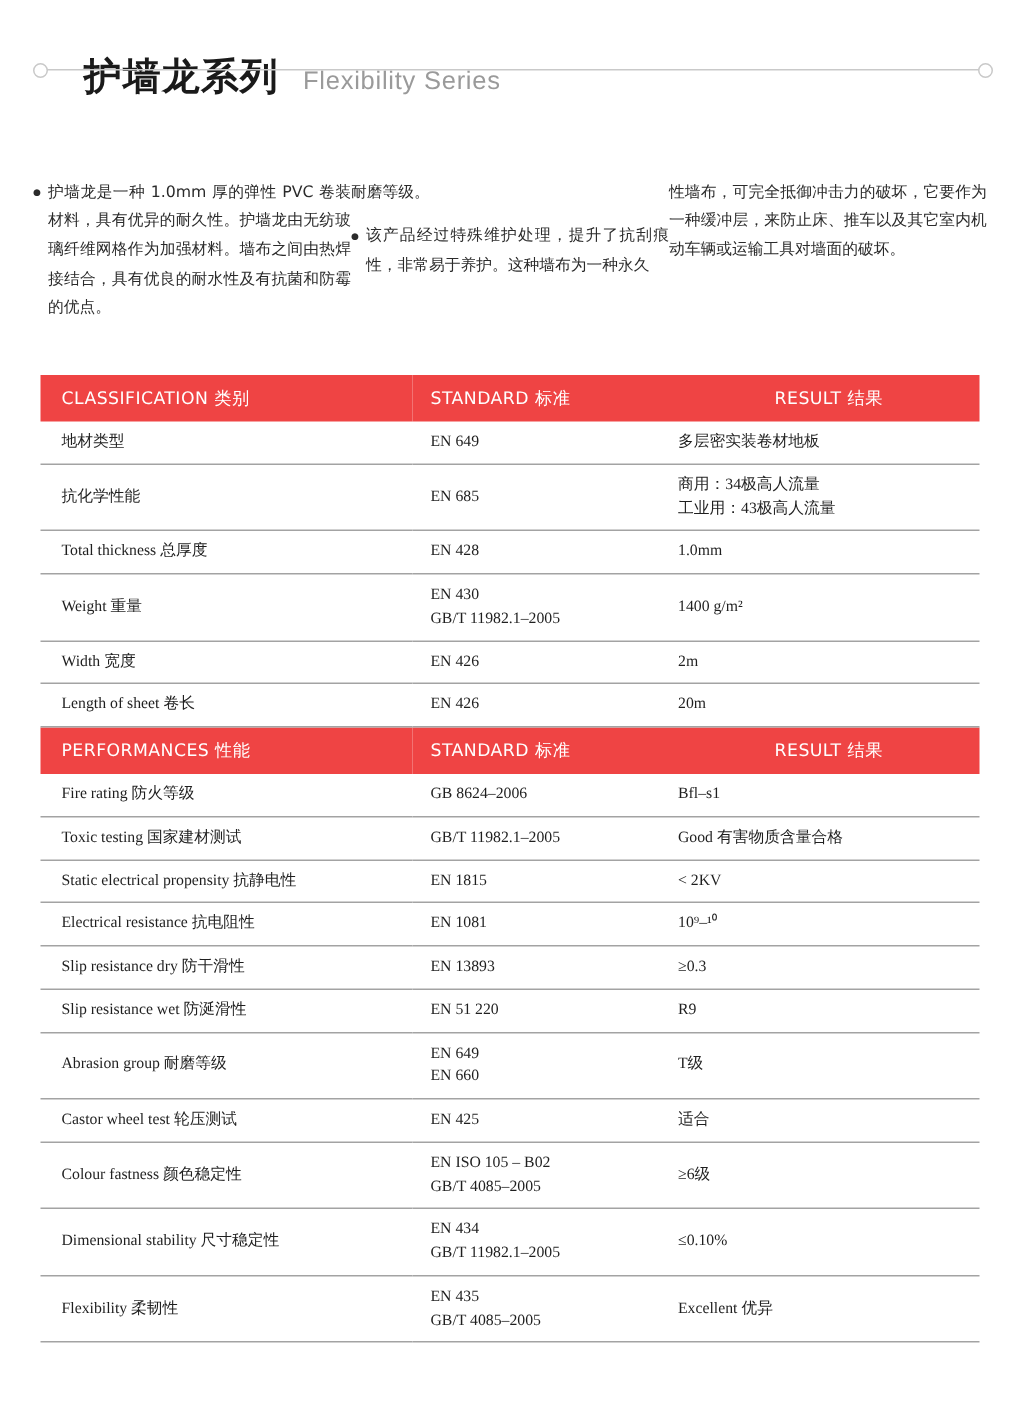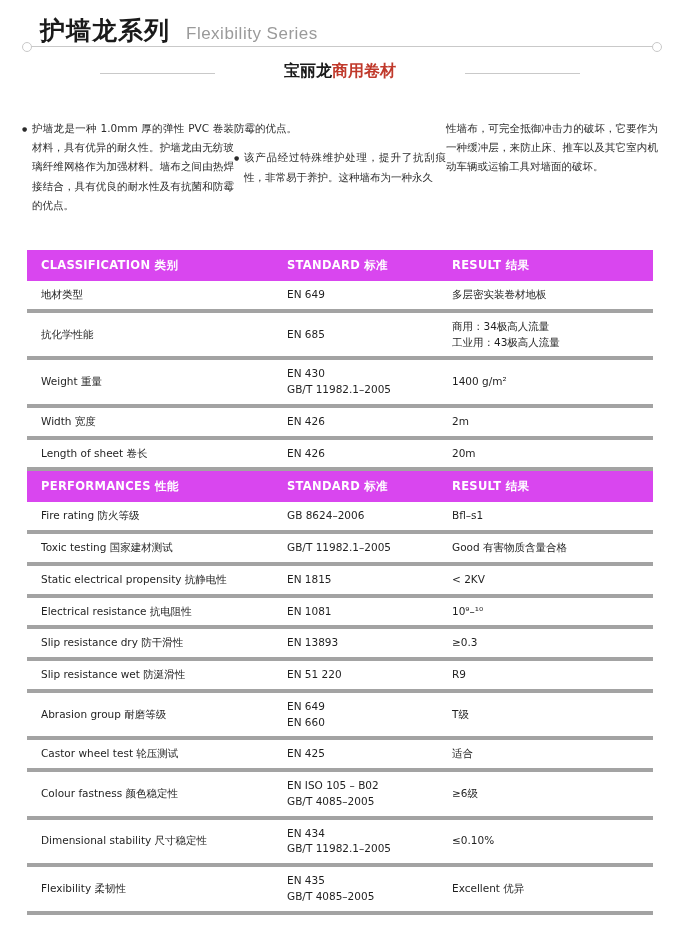--- a/index.html
+++ b/index.html
@@ -18,22 +18,23 @@
 
   
   .header {
     position: relative;
     padding: 14px 0 0 0;
     height: 88px;
   }
   .title-row {
     display: flex;
     align-items: baseline;
-    padding-left: 40px;
-    position: relative;
+    padding-left: 56px;
+    position: relative;
+    margin-top: 20px;
   }
   .title-cn {
     font-family: "DejaVu Sans", sans-serif;
     font-size: 25px;
     font-weight: bold;
     letter-spacing: 1px;
     color: #1a1a1a;
   }
   .title-en {
     margin-left: 16px;
@@ -138,68 +139,62 @@
     left: 27px;
     width: 626px;
   }
   table.spec {
     width: 100%;
     border-collapse: collapse;
     font-size: 10.5px;
     font-family: "DejaVu Sans", sans-serif;
   }
   table.spec tr.section th {
-    background: #d946ef;
+    background: #ef4444;
     color: #ffffff;
-    font-weight: bold;
+    font-weight: normal;
     text-align: left;
     padding: 8px 0 8px 14px;
     font-size: 11.5px;
     letter-spacing: 0.3px;
     border: none;
   }
   table.spec tr.section th.c2 { padding-left: 12px; }
-  table.spec tr.section th.c3 { padding-left: 12px; }
+  table.spec tr.section th.c3 { padding-left: 12px; text-align: center; }
   table.spec td {
-    border-bottom: 4px solid #a3a3a3;
+    border-bottom: 1px solid #a3a3a3;
     padding: 6px 0 6px 14px;
     vertical-align: middle;
     color: #1f1f1f;
     line-height: 1.5;
+    font-family: Liberation Serif, serif;
   }
   table.spec td.c2, table.spec td.c3 { padding-left: 12px; }
   table.spec col.col1 { width: 248px; }
   table.spec col.col2 { width: 165px; }
   table.spec col.col3 { width: 213px; }
 </style>
 </head>
 <body>
 
 <div class="header">
   <div class="title-row">
     <span class="title-cn">护墙龙系列</span>
     <span class="title-en">Flexibility Series</span>
   </div>
   <div class="header-rule"></div>
 
-  <div class="subtitle-wrap">
-    <span class="subtitle-line left"></span>
-    <span class="subtitle-line right"></span>
-    <span class="subtitle">
-      <span class="blk">宝丽龙</span><span class="red">商用卷材</span>
-    </span>
-  </div>
 </div>
 
 <div class="intro">
   <div class="intro-col">
     <p class="bullet-para">护墙龙是一种 1.0mm 厚的弹性 PVC 卷装材料，具有优异的耐久性。护墙龙由无纺玻璃纤维网格作为加强材料。墙布之间由热焊接结合，具有优良的耐水性及有抗菌和防霉的优点。</p>
   </div>
   <div class="intro-col">
-    <p class="plain-para">防霉的优点。</p>
+    <p class="plain-para">耐磨等级。</p>
     <p class="bullet-para">该产品经过特殊维护处理，提升了抗刮痕性，非常易于养护。这种墙布为一种永久</p>
   </div>
   <div class="intro-col">
     <p class="plain-para">性墙布，可完全抵御冲击力的破坏，它要作为一种缓冲层，来防止床、推车以及其它室内机动车辆或运输工具对墙面的破坏。</p>
   </div>
 </div>
 
 <div class="table-wrap">
   <table class="spec">
     <colgroup>
@@ -217,20 +212,25 @@
           <td>地材类型</td>
           <td class="c2">EN 649</td>
           <td class="c3">多层密实装卷材地板</td>
         </tr>
         <tr>
           <td>抗化学性能</td>
           <td class="c2">EN 685</td>
           <td class="c3">商用：34极高人流量<br>工业用：43极高人流量</td>
         </tr>
         <tr>
+          <td>Total thickness  总厚度</td>
+          <td class="c2">EN 428</td>
+          <td class="c3">1.0mm</td>
+        </tr>
+        <tr>
           <td>Weight  重量</td>
           <td class="c2">EN 430<br>GB/T 11982.1–2005</td>
           <td class="c3">1400 g/m²</td>
         </tr>
         <tr>
           <td>Width  宽度</td>
           <td class="c2">EN 426</td>
           <td class="c3">2m</td>
         </tr>
         <tr>

